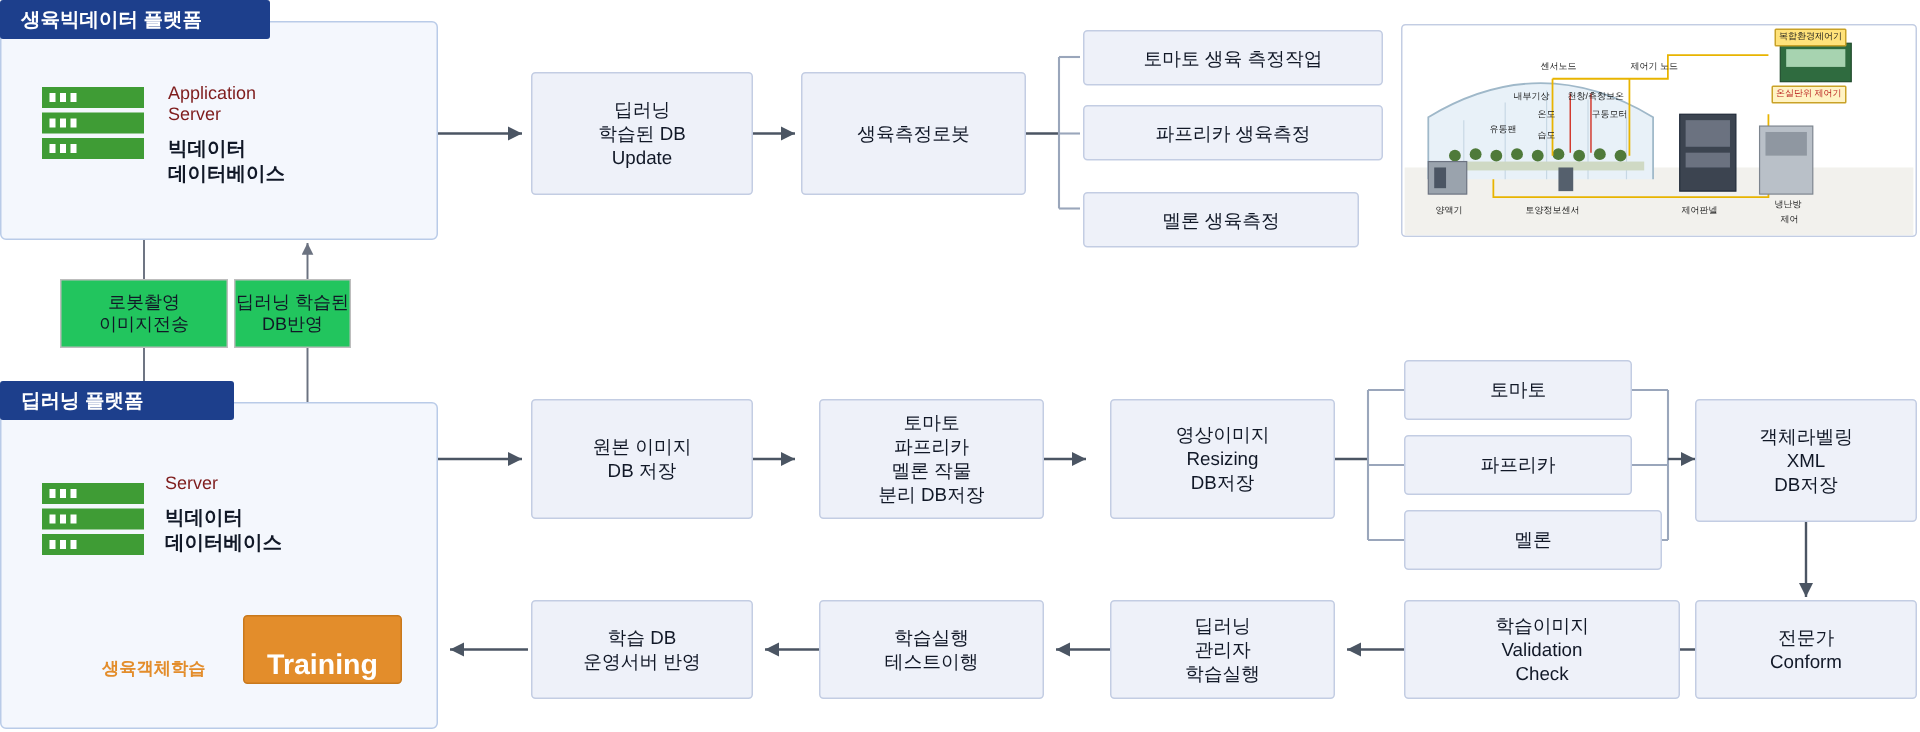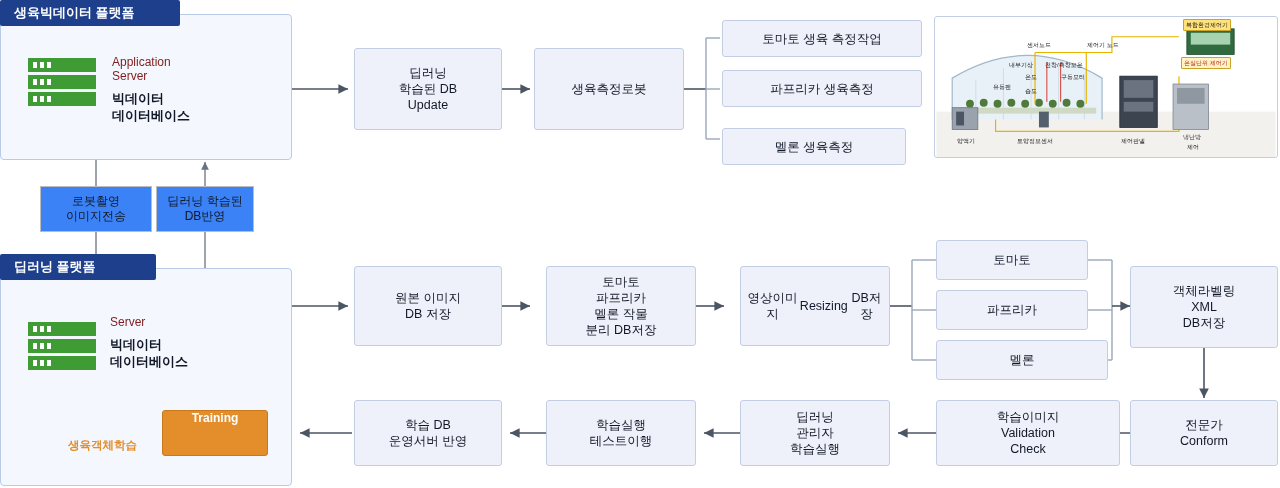--- a/index.html
+++ b/index.html
@@ -56,38 +56,38 @@
     font-size:12.5px;
     line-height:16px;
     color:#111827;
     padding:2px 4px;
   }
   .box b{font-weight:normal;}
   .box .reg{font-weight:normal;}
 
   
   .note{
-    background:#3b82f6;
+    background:#22c55e;
     border:1px solid #bdbdbd;
     display:flex;align-items:center;justify-content:center;
     text-align:center;
     font-size:12px;
     line-height:15px;
     color:#111827;
   }
 
   
   .training{
     background:#e38d2b;
     border:1px solid #c9791c;
     border-radius:3px;
     color:#ffffff;
-    font-size:12px;
+    font-size:19px;
     font-weight:bold;
-    display:flex;align-items:flex-start;justify-content:center;
+    display:flex;align-items:flex-end;justify-content:center;
   }
   .training-label{
     color:#e38d2b;
     font-size:11.5px;
     font-weight:bold;
   }
 
   
   svg.wire{position:absolute;left:0;top:0;width:1280px;height:488px;overflow:visible;pointer-events:none;}
 
@@ -204,21 +204,21 @@
   <div class="server-label">Application</div>
   <div class="server-label">Server</div>
   <div class="server-name" style="margin-top:7px;">빅데이터</div>
   <div class="server-name">데이터베이스</div>
 </div>
 
 <div class="abs note" style="left:40px;top:186px;width:112px;height:46px;flex-direction:column;">
   <div>로봇촬영</div>
   <div>이미지전송</div>
 </div>
-<div class="abs note" style="left:156px;top:186px;width:98px;height:46px;flex-direction:column;">
+<div class="abs note" style="left:156px;top:186px;width:78px;height:46px;flex-direction:column;">
   <div>딥러닝 학습된</div>
   <div>DB반영</div>
 </div>
 
 <div class="abs box" style="left:354px;top:48px;width:148px;height:82px;flex-direction:column;">
   <b>딥러닝</b>
   <b>학습된 DB</b>
   <b>Update</b>
 </div>
 <div class="abs box" style="left:534px;top:48px;width:150px;height:82px;">
@@ -340,21 +340,21 @@
 <div class="abs box" style="left:354px;top:266px;width:148px;height:80px;flex-direction:column;">
   <span class="reg">원본 이미지</span>
   <span class="reg">DB 저장</span>
 </div>
 <div class="abs box" style="left:546px;top:266px;width:150px;height:80px;flex-direction:column;">
   <b>토마토</b>
   <b>파프리카</b>
   <b>멜론 작물</b>
   <b>분리 DB저장</b>
 </div>
-<div class="abs box" style="left:740px;top:266px;width:150px;height:80px;flex-direction:row;">
+<div class="abs box" style="left:740px;top:266px;width:150px;height:80px;flex-direction:column;">
   <b>영상이미지</b>
   <b>Resizing</b>
   <span class="reg">DB저장</span>
 </div>
 
 <div class="abs box" style="left:936px;top:240px;width:152px;height:40px;">
   <b>토마토</b>
 </div>
 <div class="abs box" style="left:936px;top:290px;width:152px;height:40px;">
   <b>파프리카</b>

